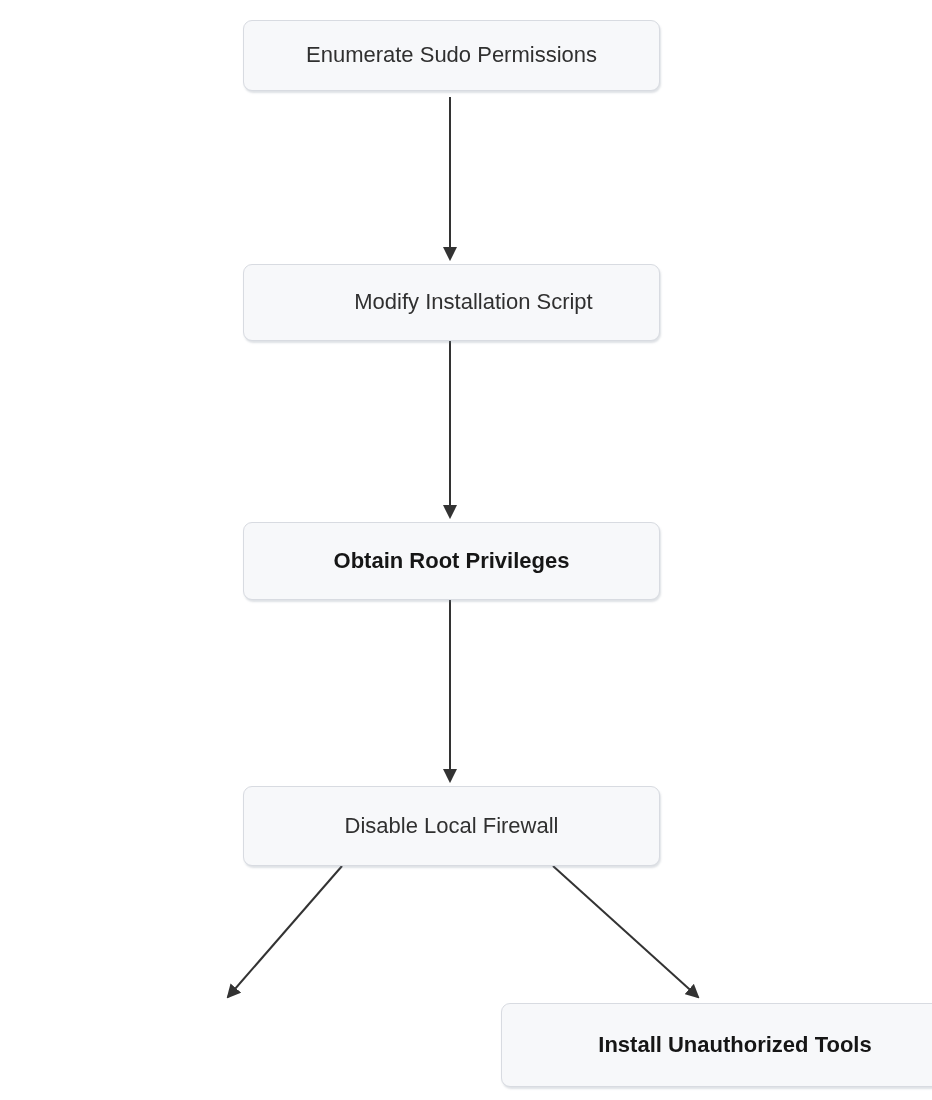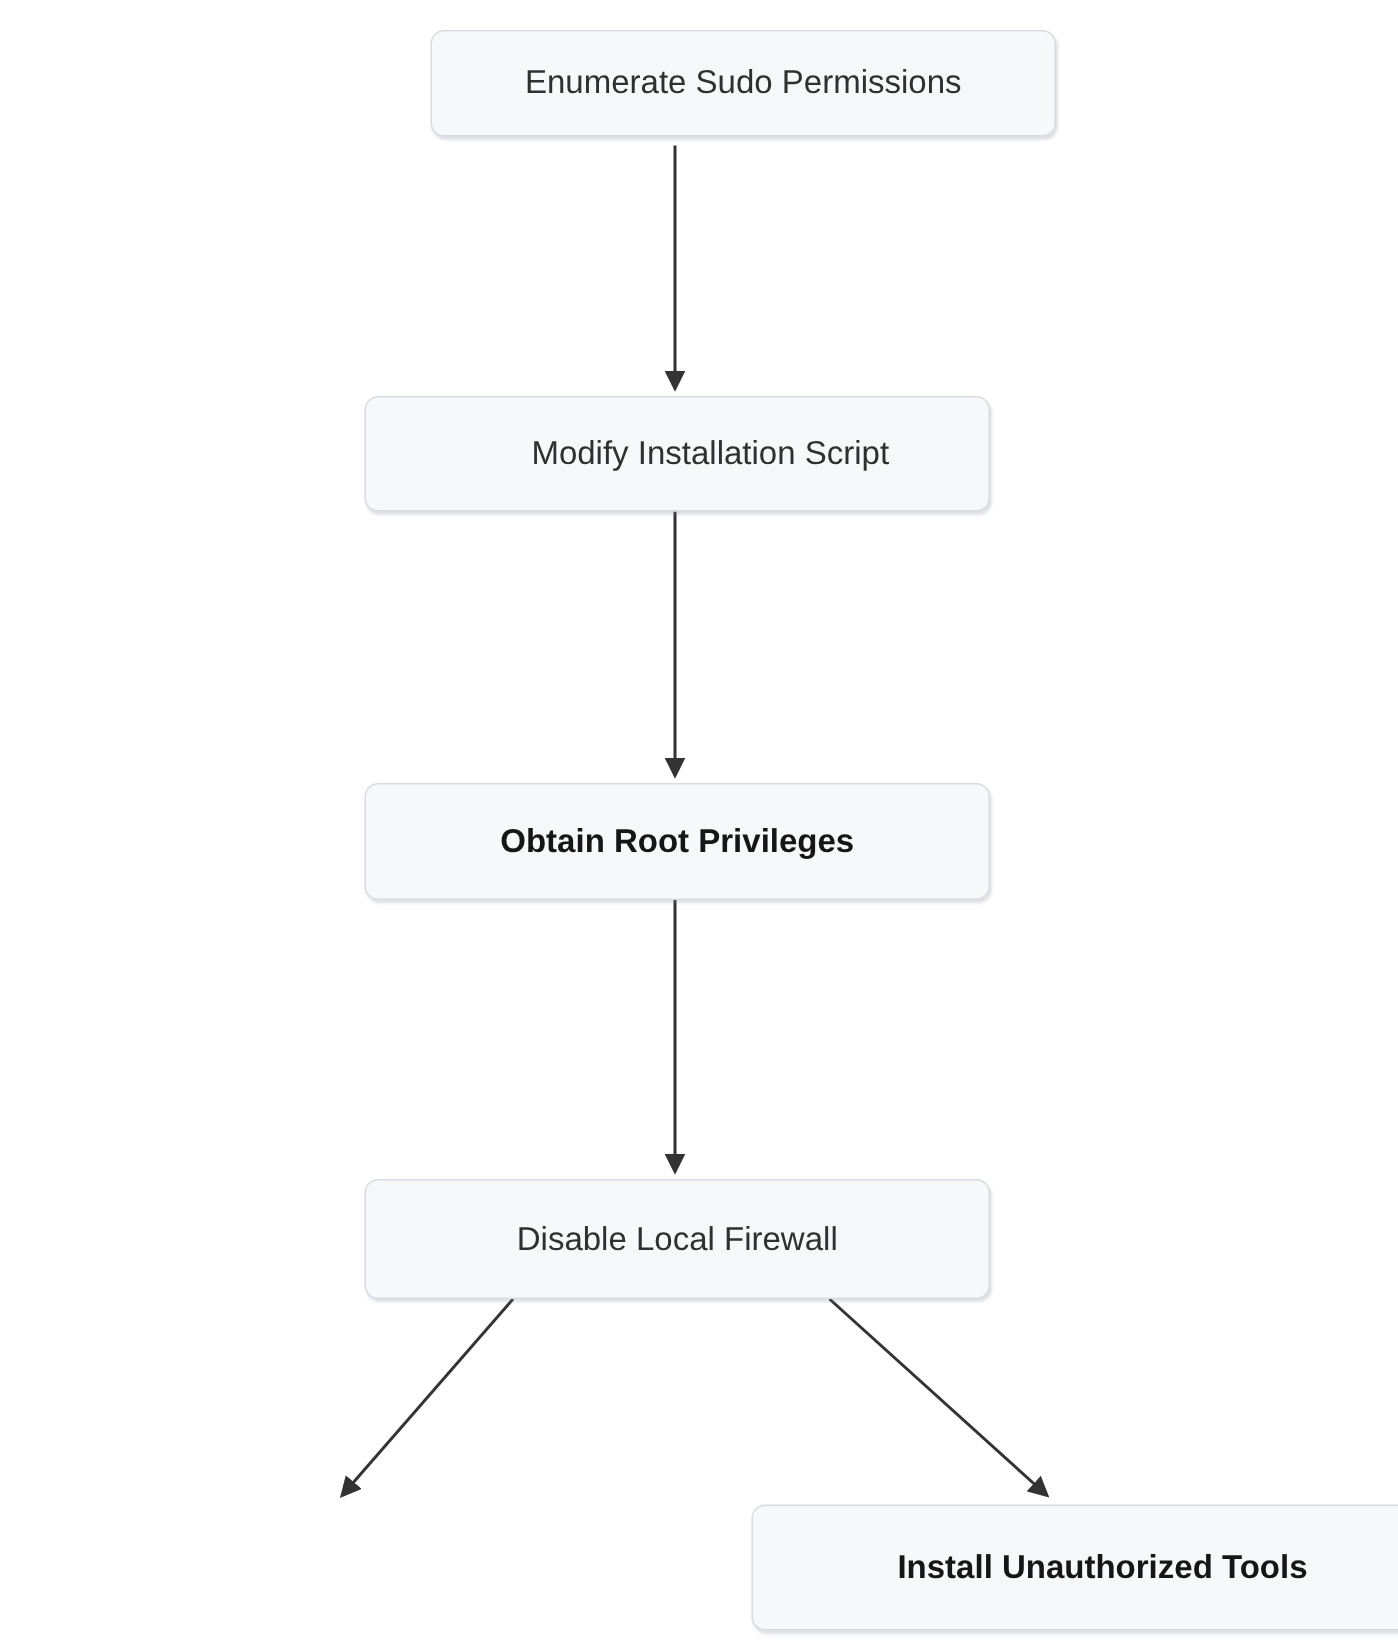--- a/index.html
+++ b/index.html
@@ -40,21 +40,21 @@
     justify-content: center;
     text-align: center;
     font-size: 22px;
     line-height: 1.2;
     color: var(--text, #303030);
   }
   .node.bold {
     font-weight: bold;
     color: var(--text-bold, #161616);
   }
-  #node-enumerate-sudo-permissions { left: 243px; top: 20px;  width: 417px; height: 71px; margin-left: 44px; }
+  #node-enumerate-sudo-permissions { left: 243px; top: 20px;  width: 417px; height: 71px; }
   #node-modify-installation-script { left: 243px; top: 264px; width: 417px; height: 77px; padding-left: 44px; }
   #node-obtain-root-privileges     { left: 243px; top: 522px; width: 417px; height: 78px; }
   #node-disable-local-firewall     { left: 243px; top: 786px; width: 417px; height: 80px; }
   #node-access-segmented-network   { left: 6px;   top: 1003px; width: 425px; height: 84px; }
   #node-install-unauthorized-tools { left: 501px; top: 1003px; width: 468px; height: 84px; }
 </style>
 </head>
 <body>
 
 <div class="canvas">

